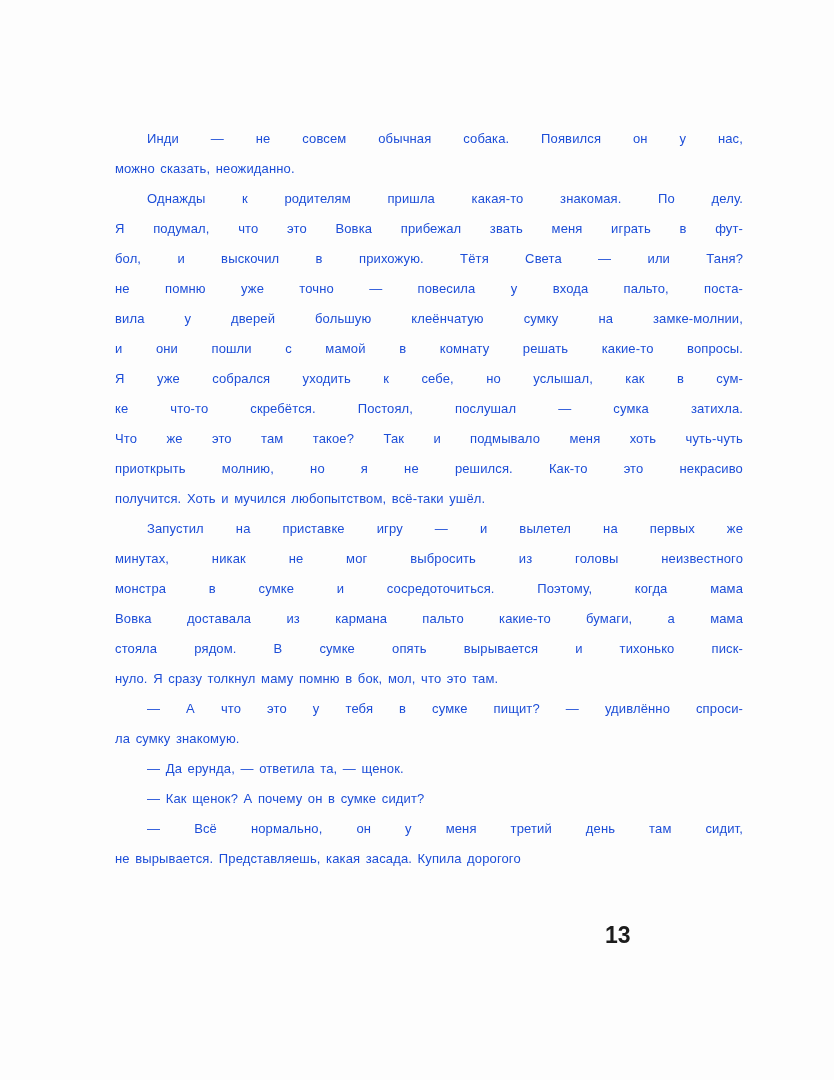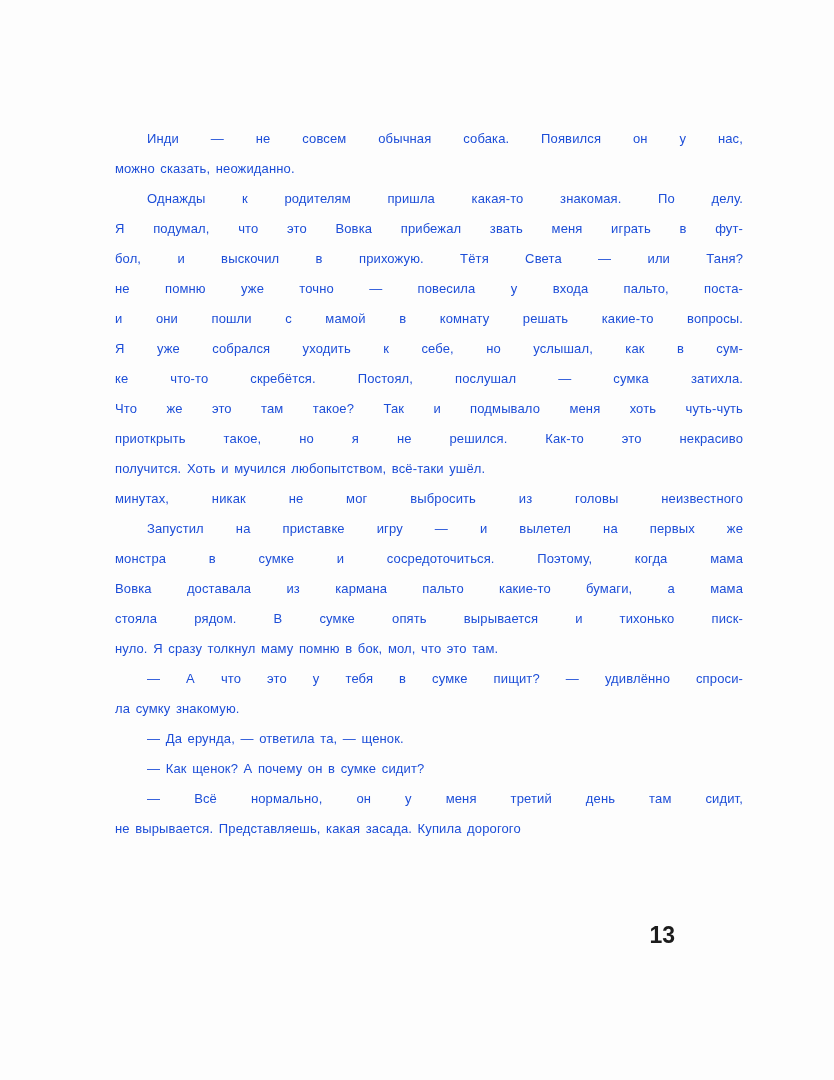--- a/index.html
+++ b/index.html
@@ -47,51 +47,52 @@
   }
   
   .line.indent {
     padding-left: 32px;
   }
   .page-number {
     position: absolute;
     top: 921px;
     left: 605px;
     width: 70px;
-    text-align: right;
+    text-align: left;
     color: #1c1c1c;
     font-size: 23px;
     font-weight: bold;
     line-height: 28px;
   }
 </style>
 </head>
 <body>
 
 <div class="page">
   <div class="text-block">
       <div class="paragraph">
         <div class="line indent just">Инди — не совсем обычная собака. Появился он у нас,</div>
         <div class="line">можно сказать, неожиданно.</div>
       </div>
       <div class="paragraph">
         <div class="line indent just">Однажды к родителям пришла какая-то знакомая. По делу.</div>
         <div class="line just">Я подумал, что это Вовка прибежал звать меня играть в фут-</div>
         <div class="line just">бол, и выскочил в прихожую. Тётя Света — или Таня?</div>
         <div class="line just">не помню уже точно — повесила у входа пальто, поста-</div>
+        <div class="line just">вила у дверей большую клеёнчатую сумку на замке-молнии,</div>
         <div class="line just">и они пошли с мамой в комнату решать какие-то вопросы.</div>
         <div class="line just">Я уже собрался уходить к себе, но услышал, как в сум-</div>
         <div class="line just">ке что-то скребётся. Постоял, послушал — сумка затихла.</div>
         <div class="line just">Что же это там такое? Так и подмывало меня хоть чуть-чуть</div>
-        <div class="line just">приоткрыть такое, но я не решился. Как-то это некрасиво</div>
+        <div class="line just">приоткрыть молнию, но я не решился. Как-то это некрасиво</div>
         <div class="line">получится. Хоть и мучился любопытством, всё-таки ушёл.</div>
       </div>
       <div class="paragraph">
+        <div class="line indent just">Запустил на приставке игру — и вылетел на первых же</div>
         <div class="line just">минутах, никак не мог выбросить из головы неизвестного</div>
-        <div class="line indent just">Запустил на приставке игру — и вылетел на первых же</div>
         <div class="line just">монстра в сумке и сосредоточиться. Поэтому, когда мама</div>
         <div class="line just">Вовка доставала из кармана пальто какие-то бумаги, а мама</div>
         <div class="line just">стояла рядом. В сумке опять вырывается и тихонько писк-</div>
         <div class="line">нуло. Я сразу толкнул маму помню в бок, мол, что это там.</div>
       </div>
       <div class="paragraph">
         <div class="line indent just">— А что это у тебя в сумке пищит? — удивлённо спроси-</div>
         <div class="line">ла сумку знакомую.</div>
       </div>
       <div class="paragraph">

